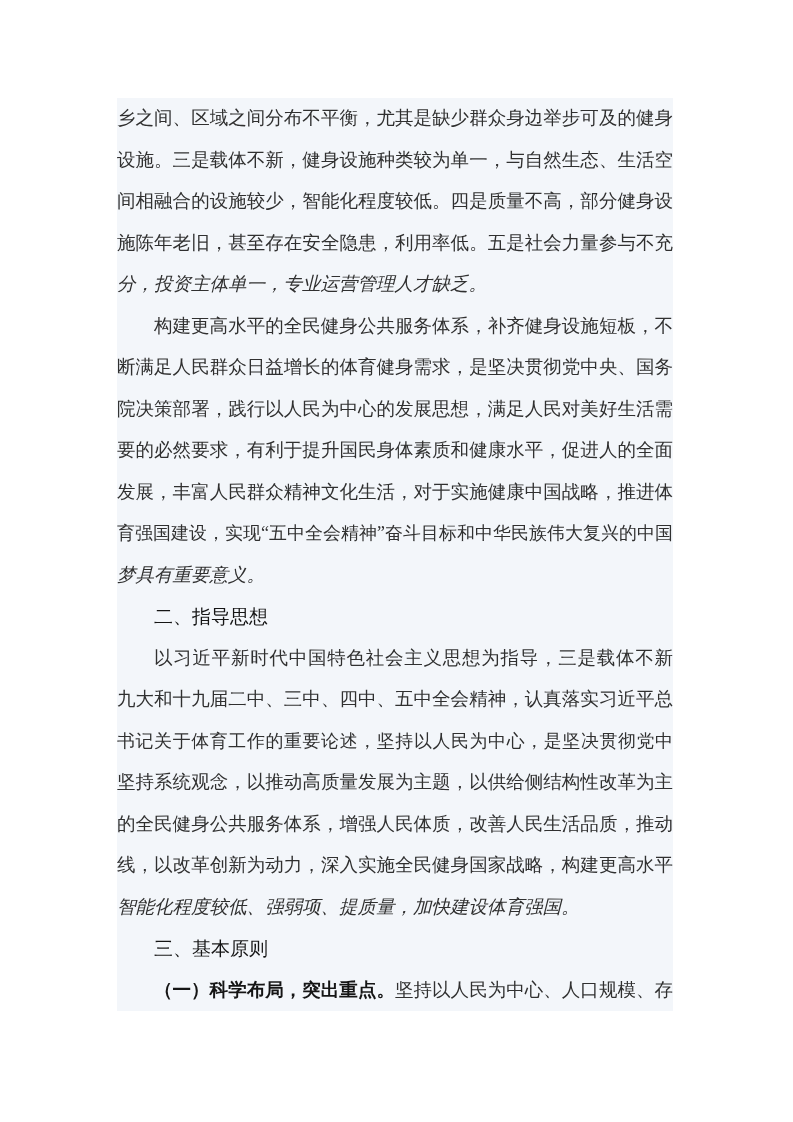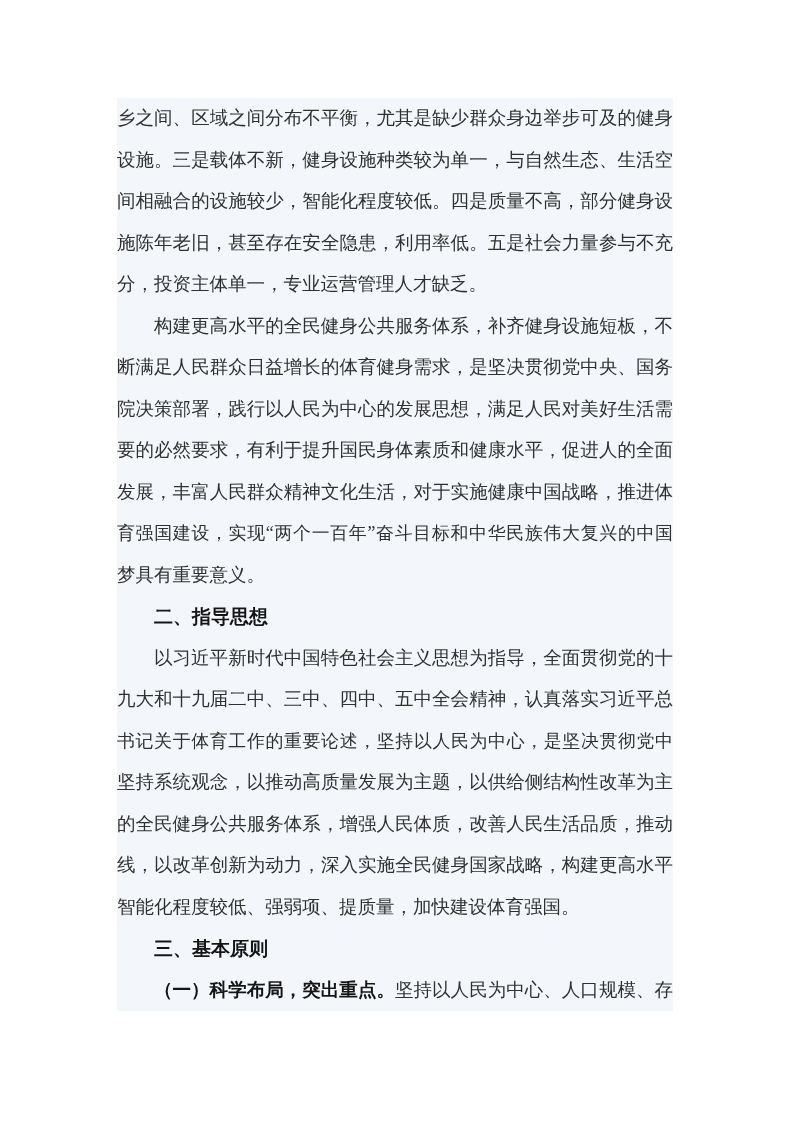--- a/index.html
+++ b/index.html
@@ -25,25 +25,26 @@
       height: 41.5px;
       line-height: 41.5px;
       font-size: 18.5px;
       text-align: justify;
       text-align-last: justify;
       overflow: hidden;
     }
     .line.end {
       text-align: left;
       text-align-last: left;
+      font-style: italic;
     }
     .line.indent { padding-left: 37px; }
     .line.tight { font-size: 17.9px; }
     .line.heading {
-      font-weight: 700;
+      font-weight: 400;
       font-family: "Liberation Sans", "DejaVu Sans", sans-serif;
       color: #151515;
       font-size: 19px;
       text-align: right;
       text-align-last: left;
     }
     .lead-bold {
       font-weight: 700;
       color: #151515;
       margin-top: 12px;
@@ -59,26 +60,26 @@
     <div class="line">设施。三是载体不新，健身设施种类较为单一，与自然生态、生活空</div>
     <div class="line">间相融合的设施较少，智能化程度较低。四是质量不高，部分健身设</div>
     <div class="line">施陈年老旧，甚至存在安全隐患，利用率低。五是社会力量参与不充</div>
     <div class="line end">分，投资主体单一，专业运营管理人才缺乏。</div>
 
     <div class="line indent">构建更高水平的全民健身公共服务体系，补齐健身设施短板，不</div>
     <div class="line">断满足人民群众日益增长的体育健身需求，是坚决贯彻党中央、国务</div>
     <div class="line">院决策部署，践行以人民为中心的发展思想，满足人民对美好生活需</div>
     <div class="line">要的必然要求，有利于提升国民身体素质和健康水平，促进人的全面</div>
     <div class="line">发展，丰富人民群众精神文化生活，对于实施健康中国战略，推进体</div>
-    <div class="line tight">育强国建设，实现“两个一百年”奋斗目标和中华民族伟大复兴的中国</div>
+    <div class="line tight">育强国建设，实现“五中全会精神”奋斗目标和中华民族伟大复兴的中国</div>
     <div class="line end">梦具有重要意义。</div>
 
     <div class="line heading indent">二、指导思想</div>
 
-    <div class="line indent">以习近平新时代中国特色社会主义思想为指导，全面贯彻党的十</div>
+    <div class="line indent">以习近平新时代中国特色社会主义思想为指导，三是载体不新</div>
     <div class="line">九大和十九届二中、三中、四中、五中全会精神，认真落实习近平总</div>
     <div class="line tight">书记关于体育工作的重要论述，坚持以人民为中心，是坚决贯彻党中央，</div>
     <div class="line">坚持系统观念，以推动高质量发展为主题，以供给侧结构性改革为主</div>
     <div class="line">的全民健身公共服务体系，增强人民体质，改善人民生活品质，推动</div>
     <div class="line">线，以改革创新为动力，深入实施全民健身国家战略，构建更高水平</div>
     <div class="line end">智能化程度较低、强弱项、提质量，加快建设体育强国。</div>
 
     <div class="line heading indent">三、基本原则</div>
 
     <div class="line indent"><span class="lead-bold">（一）科学布局，突出重点。</span><span>坚持以人民为中心、人口规模、存</span></div>

